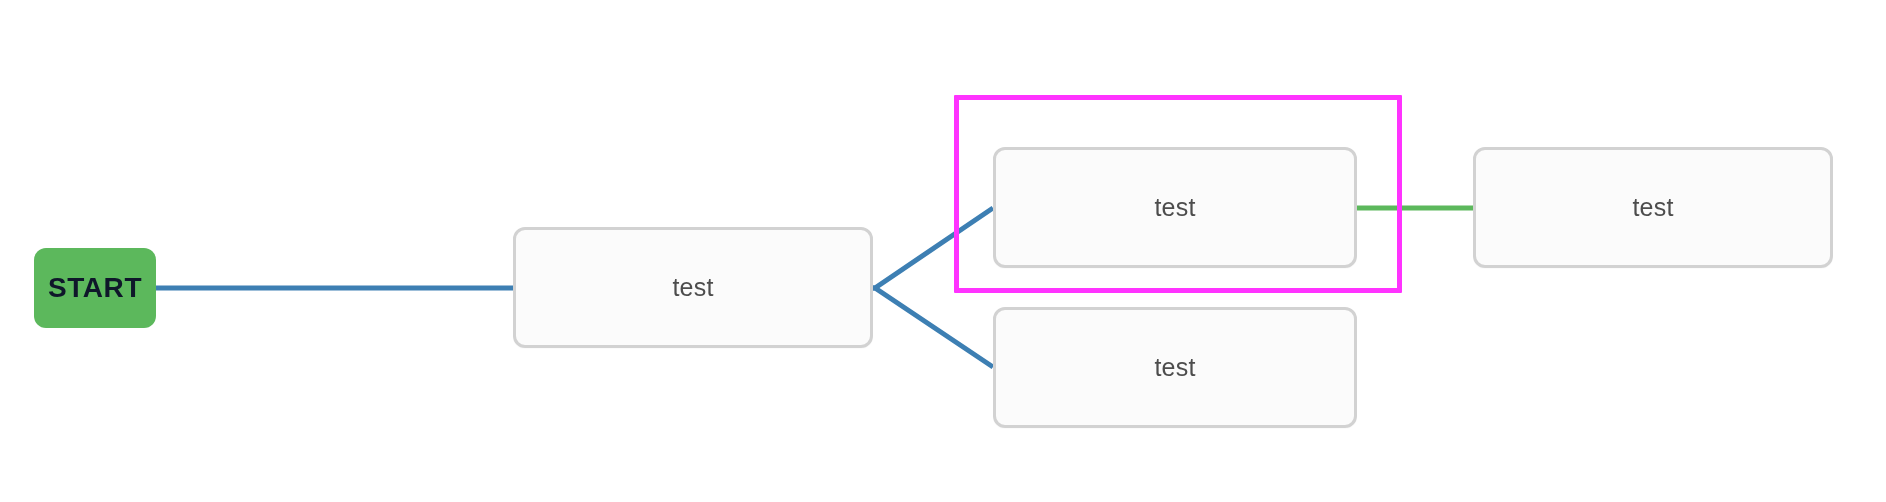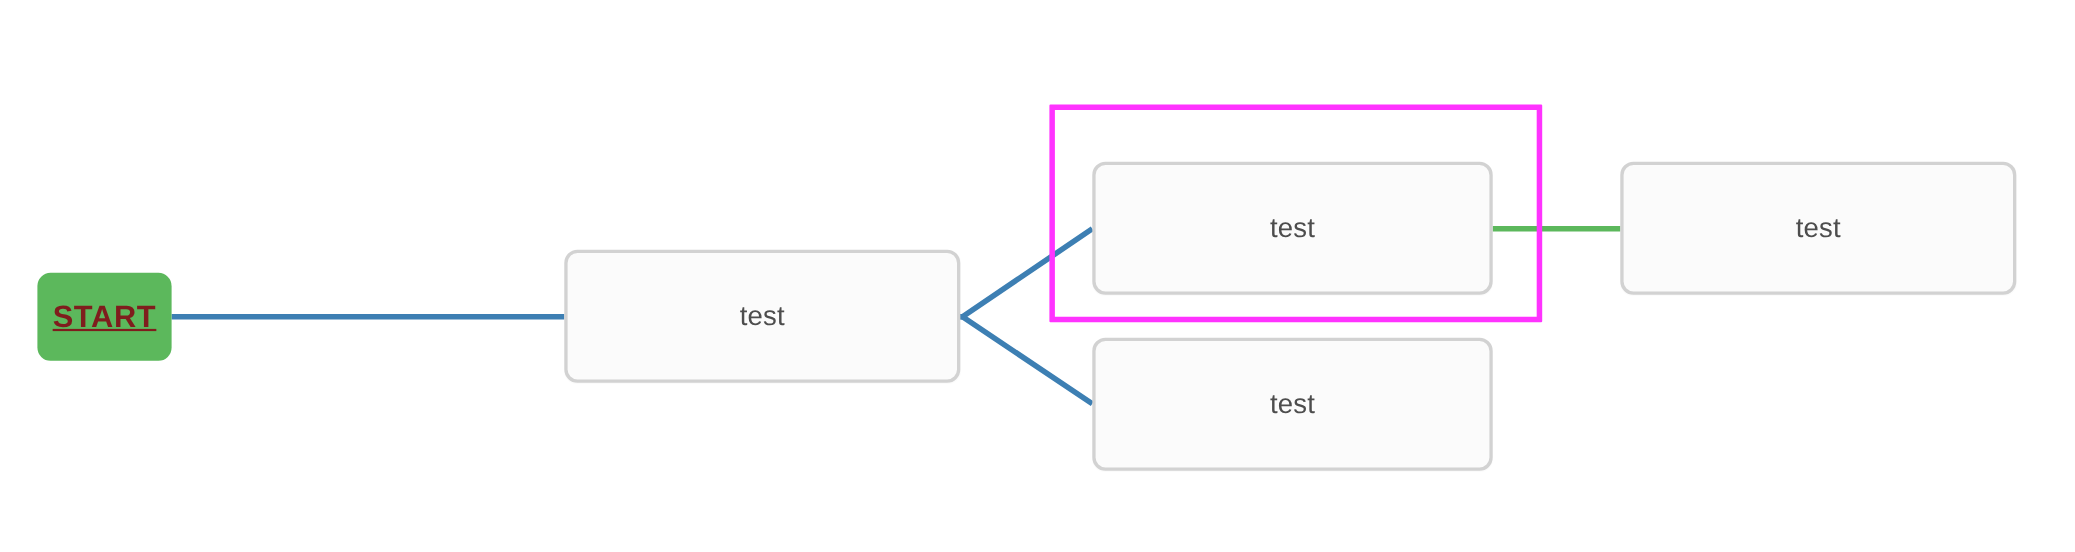--- a/index.html
+++ b/index.html
@@ -44,25 +44,24 @@
     font-weight: 400;
     letter-spacing: 0.2px;
     line-height: 1;
   }
   .node-start {
     background: #5cb85c;
     border-radius: 12px;
   }
   .node-start .node-label {
     font-size: 28px;
-    color: #7f1d1d;
+    color: #0f172a;
     font-weight: 600;
     letter-spacing: 0.6px;
     line-height: 1;
-    text-decoration: underline;
   }
   .selection-rect {
     position: absolute;
     box-sizing: border-box;
     border: 5px solid #ff33ff;
     background: transparent;
     border-radius: 1px;
     pointer-events: none;
   }
 </style>

